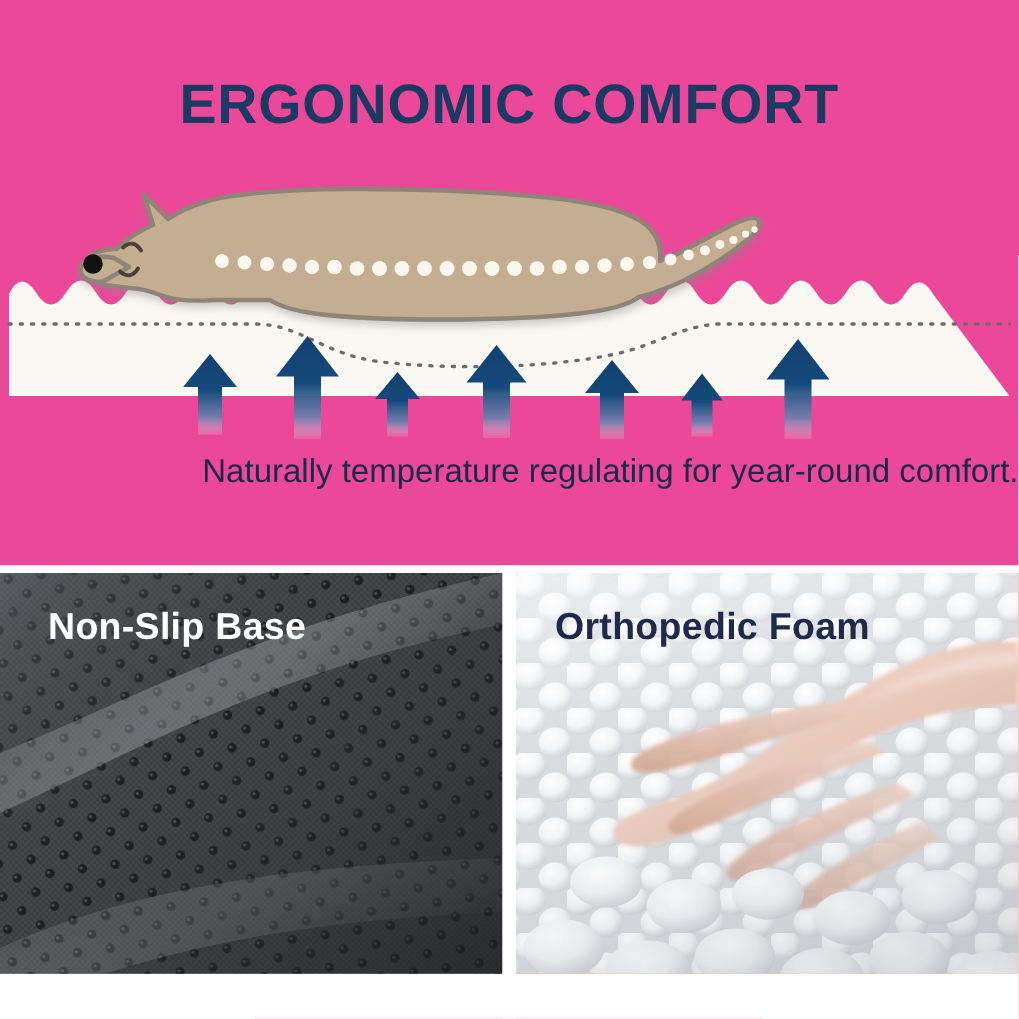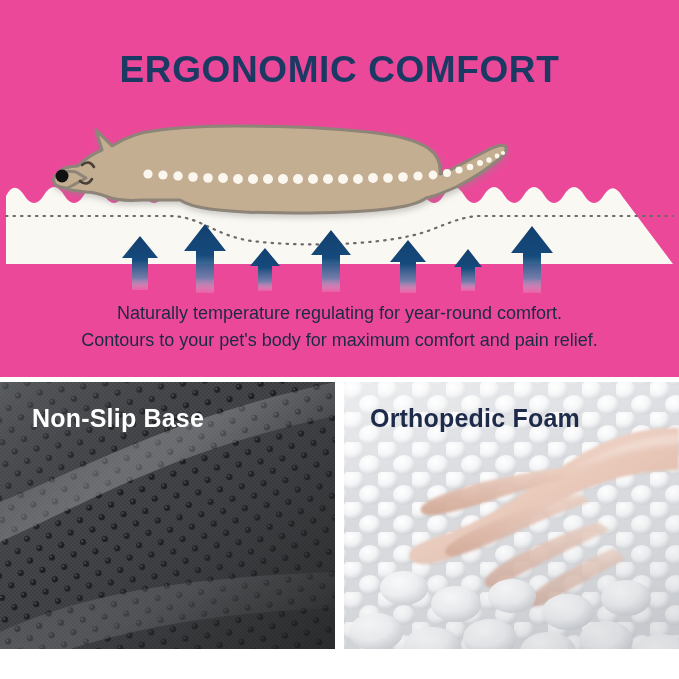--- a/index.html
+++ b/index.html
@@ -44,24 +44,24 @@
   .hero-illustration {
     position: absolute;
     left: 0; top: 108px;
     width: 679px;
     height: 185px;
   }
   .hero-caption {
     position: absolute;
     left: 0; top: 300px;
     width: 679px;
-    text-align: center;
+    text-align: right;
     color: #1b2a44;
     font-family: "Liberation Sans", sans-serif;
-    font-size: 18px;
+    font-size: 22px;
     line-height: 27px;
     font-weight: 400;
   }
   .hero-caption .cap-line { display: block; }
 
   
   .panel-divider-h {
     position: absolute;
     left: 0; top: 377px;
     width: 679px; height: 5px;
@@ -228,21 +228,20 @@
         <polygon points="265,140 280,158 272,158 272,183 258,183 258,158 250,158"></polygon>
         <polygon points="331,122 351,147 340,147 340,184 322,184 322,147 311,147"></polygon>
         <polygon points="408,132 426,154 416,154 416,185 400,185 400,154 390,154"></polygon>
         <polygon points="468,141 482,159 475,159 475,183 461,183 461,159 454,159"></polygon>
         <polygon points="532,118 553,145 541,145 541,185 523,185 523,145 511,145"></polygon>
       </g>
     </svg>
 
     <div class="hero-caption">
       <span class="cap-line">Naturally temperature regulating for year-round comfort.</span>
-      <span class="cap-line">Contours to your pet's body for maximum comfort and pain relief.</span>
     </div>
   </div>
 
   <div class="panel-divider-h"></div>
   <div class="panel-divider-v"></div>
 
   <div class="panel panel-left">
     <svg class="tex" viewBox="0 0 335 297" preserveAspectRatio="none">
       <defs>
         <pattern id="weave" width="4" height="4" patternUnits="userSpaceOnUse">

